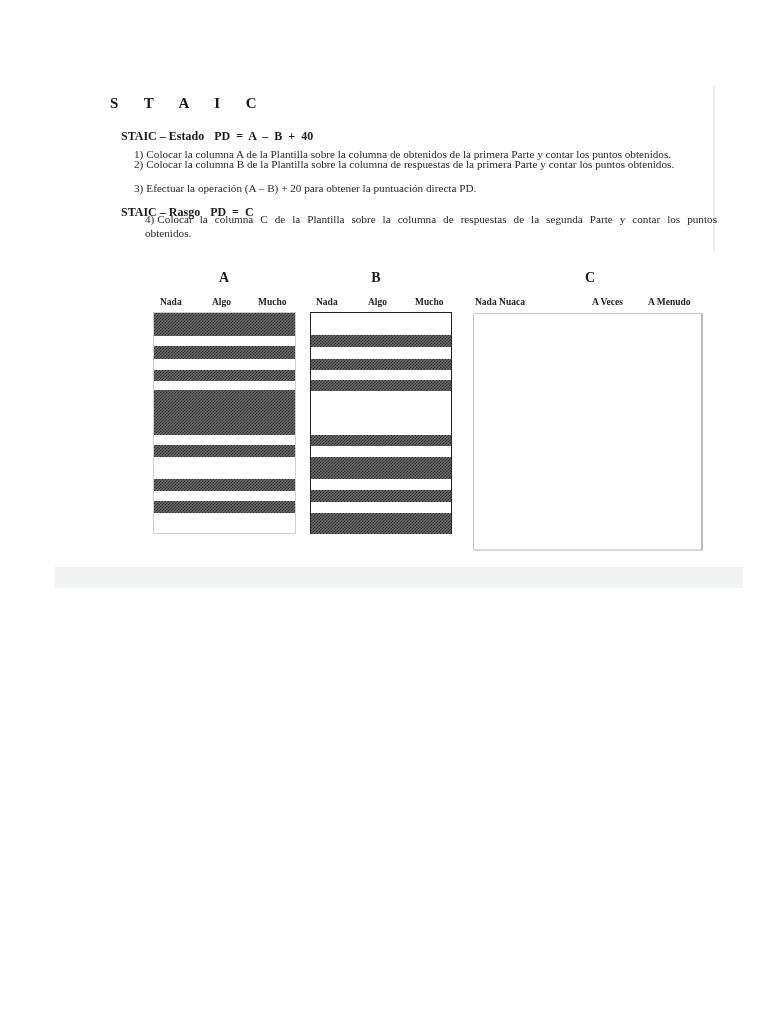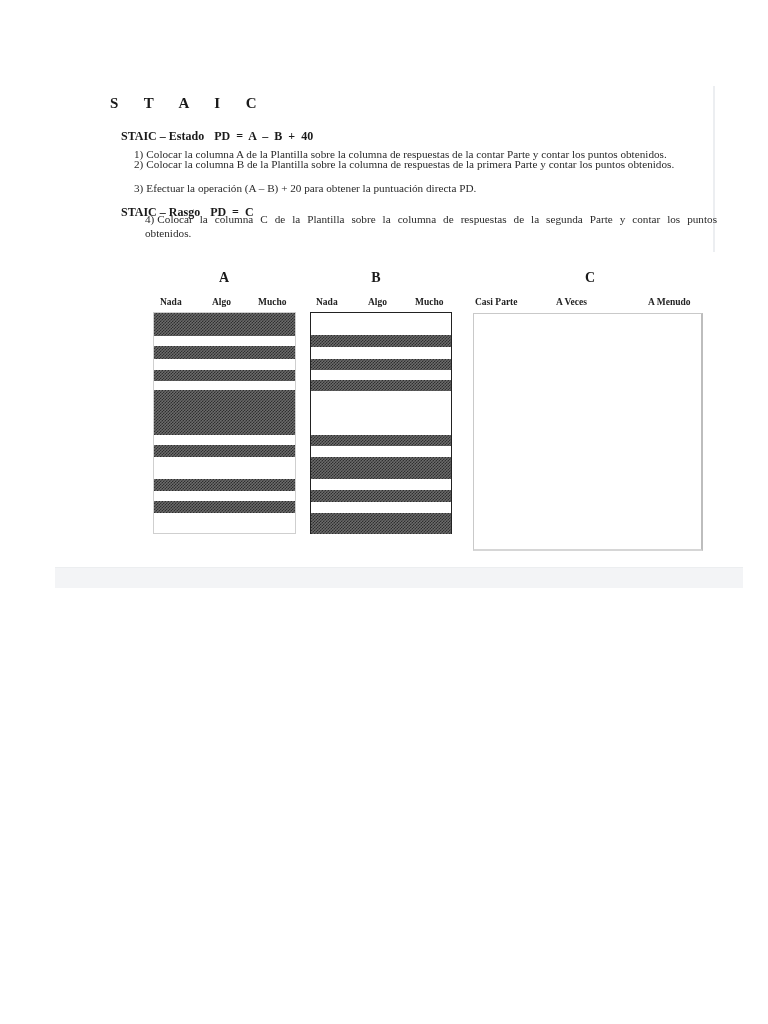--- a/index.html
+++ b/index.html
@@ -148,21 +148,21 @@
 
   <div class="doc-edge"></div>
 
   <div class="title">S T A I C</div>
 
   <div class="section-heading" style="top:129px;">
     <span>STAIC – Estado</span><span class="formula">PD = A – B + 40</span>
   </div>
 
   <div class="step" style="top:147px;">
-    <span class="num">1)</span><span>Colocar la columna A de la Plantilla sobre la columna de respuestas de la contar Parte y contar los puntos obtenidos.</span>
+    <span class="num">1)</span><span>Colocar la columna A de la Plantilla sobre la columna de obtenidos de la primera Parte y contar los puntos obtenidos.</span>
   </div>
   <div class="step" style="top:157px;">
     <span class="num">2)</span><span>Colocar la columna B de la Plantilla sobre la columna de respuestas de la primera Parte y contar los puntos obtenidos.</span>
   </div>
   <div class="step" style="top:181px;">
     <span class="num">3)</span><span>Efectuar la operación (A – B) + 20 para obtener la puntuación directa PD.</span>
   </div>
 
   <div class="section-heading" style="top:205px;">
     <span>STAIC – Rasgo</span><span class="formula">PD = C</span>
@@ -177,22 +177,22 @@
   <div class="col-letter" style="left:570px;">C</div>
 
   <div class="col-label" style="left:160px;">Nada</div>
   <div class="col-label" style="left:212px;">Algo</div>
   <div class="col-label" style="left:258px;">Mucho</div>
 
   <div class="col-label" style="left:316px;">Nada</div>
   <div class="col-label" style="left:368px;">Algo</div>
   <div class="col-label" style="left:415px;">Mucho</div>
 
-  <div class="col-label" style="left:475px;">Casi Parte</div>
-  <div class="col-label" style="left:556px;text-align:right;">A Veces</div>
+  <div class="col-label" style="left:475px;">Nada Nuaca</div>
+  <div class="col-label" style="left:592px;text-align:right;">A Veces</div>
   <div class="col-label" style="left:648px;font-family:Liberation Serif, serif;">A Menudo</div>
 
   <div class="grid-box" id="box-a">
       <div class="stripe" style="top: 0px; height: 23px;"></div>
       <div class="stripe" style="top: 33px; height: 13px;"></div>
       <div class="stripe" style="top: 57px; height: 11px;"></div>
       <div class="stripe" style="top: 77px; height: 45px;"></div>
       <div class="stripe" style="top: 132px; height: 12px;"></div>
       <div class="stripe" style="top: 166px; height: 12px;"></div>
       <div class="stripe" style="top: 188px; height: 12px;"></div>

